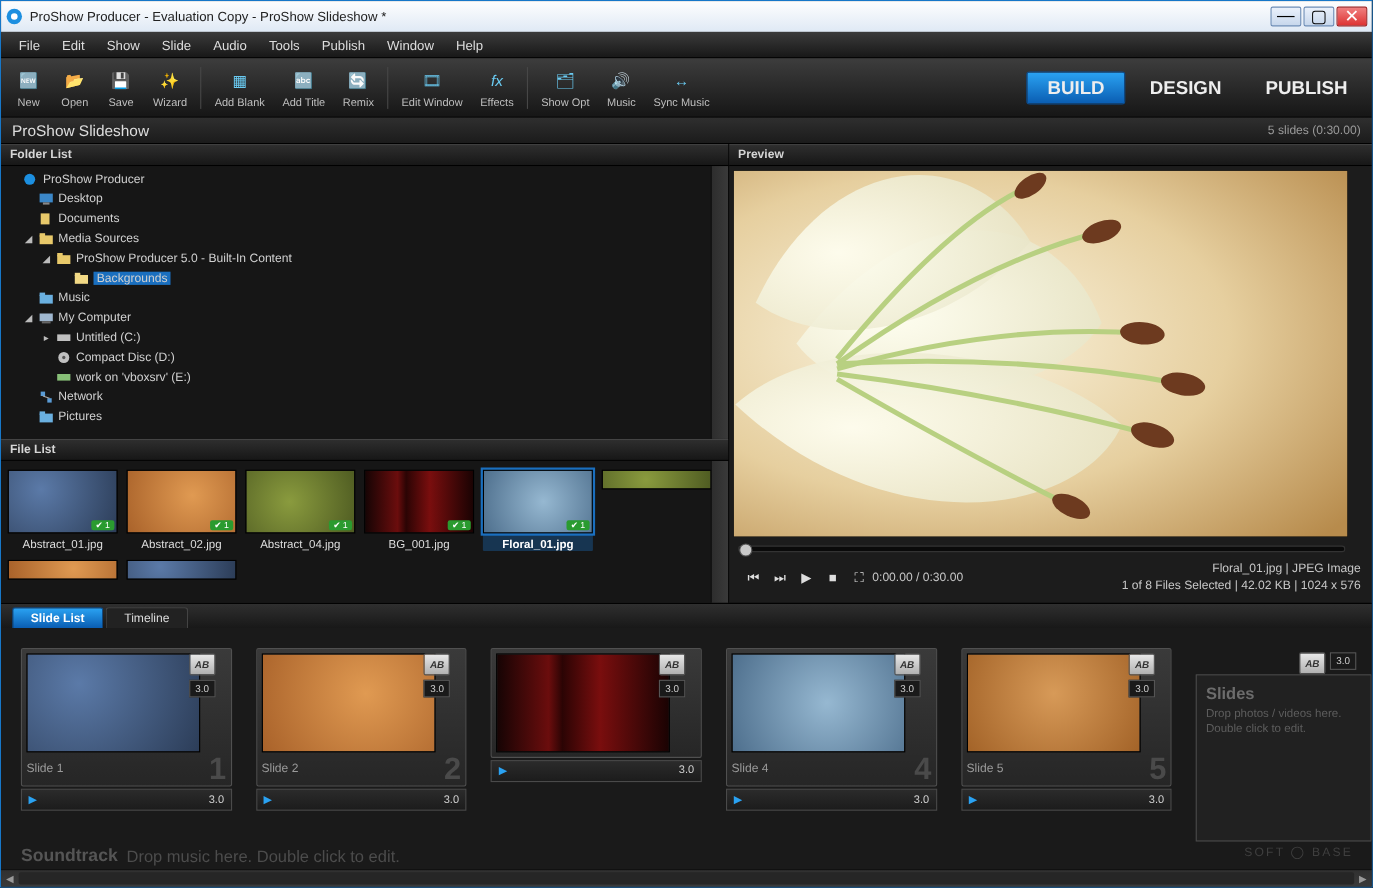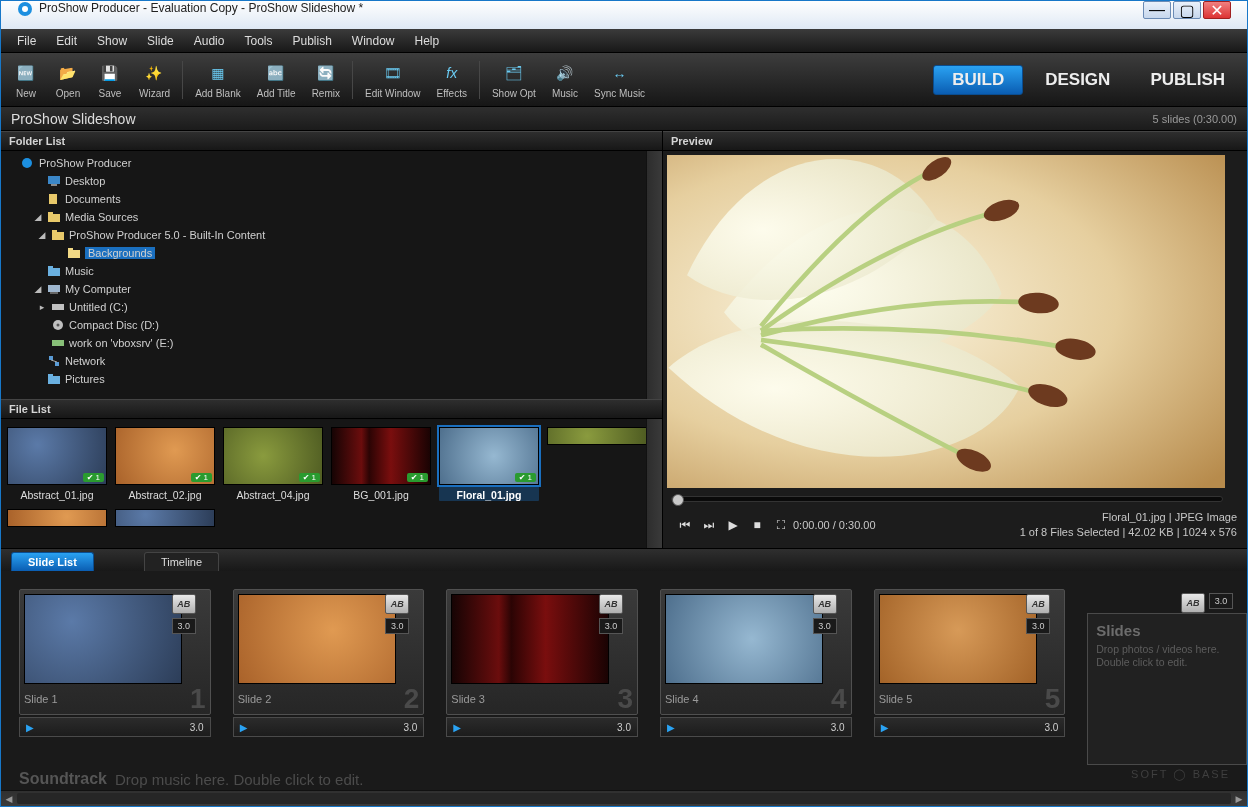--- a/index.html
+++ b/index.html
@@ -1,20 +1,20 @@
 <!DOCTYPE html>
 <html><head>
 <meta charset="utf-8">
 <style>
 * { box-sizing: border-box; margin: 0; padding: 0; font-family: "Segoe UI", Tahoma, sans-serif; }
 body { background: #1f1f1f; width: 1248px; height: 807px; overflow: hidden; user-select: none; }
 
 
 .window { border: 1px solid #1777c8; display: flex; flex-direction: column; height: 100%; }
-.titlebar { background: linear-gradient(#fefefe, #dfe9f5); height: 28px; display: flex; align-items: flex-start; padding: 0 16px; }
+.titlebar { background: linear-gradient(#fefefe, #dfe9f5); height: 28px; display: flex; align-items: center; padding: 0 4px; }
 .titlebar .appicon { width: 16px; height: 16px; margin-right: 6px; }
 .titlebar .title { font-size: 12px; color: #222; flex: 1 1 auto; }
 .winbtns { display: flex; gap: 2px; }
 .winbtn { width: 28px; height: 18px; border: 1px solid #6b8bb5; background: linear-gradient(#eaf1fb, #c7d7ec); border-radius: 2px; display:flex; align-items:center; justify-content:center;}
 .winbtn.close { background: linear-gradient(#f08080, #d33); border-color:#a02020; color:#fff; }
 
 
 .menubar { background: linear-gradient(#3b3b3b, #181818); height: 24px; display: flex; align-items: center; padding: 0 6px; color: #ddd; font-size: 12px; border-bottom:1px solid #000; }
 .menubar span { padding: 3px 10px; cursor: default; }
 
@@ -38,21 +38,21 @@
 
 .panehdr { background: linear-gradient(#2e2e2e,#171717); height: 20px; color: #d5d5d5; font-size: 11px; font-weight: bold; padding: 3px 8px; border-top: 1px solid #444; border-bottom: 1px solid #000;}
 
 
 .folderlist { flex: 0 0 248px; background: #161616; color: #d0d0d0; font-size: 11px; overflow: hidden; position: relative; }
 .tree { padding: 3px 0; }
 .node { display: flex; align-items: center; height: 18px; padding-left: 6px; }
 .node .toggle { width:10px; text-align:center; color:#bbb; font-size:9px;}
 .node .nicon { width: 14px; height: 12px; margin: 0 4px; }
 .node.sel span.label { background:#1a6fbf; padding:0 3px;}
-.ind1 { padding-left: 32px; } .ind2 { padding-left: 36px; } .ind3 { padding-left: 52px; }
+.ind1 { padding-left: 20px; } .ind2 { padding-left: 36px; } .ind3 { padding-left: 52px; }
 .vscroll { position:absolute; right:0; top:0; bottom:0; width:16px; background:linear-gradient(90deg,#2d2d2d,#3a3a3a); border-left:1px solid #111; }
 
 
 .filelist { flex: 1 1 auto; background: #161616; position:relative; overflow:hidden;}
 .thumbs { display: flex; flex-wrap: wrap; gap: 8px; padding: 8px 6px; align-content:flex-start; }
 .thumb { width: 100px; display:flex; flex-direction:column; align-items:center; }
 .thumb .timg { width: 100px; height: 58px; border: 1px solid #000; position:relative; }
 .thumb.sel .timg { outline: 2px solid #1a6fbf; }
 .thumb.sel { background: rgba(26,111,191,0.35); border-radius:1px; }
 .thumb .tname { font-size: 10.5px; color: #ddd; margin-top: 4px; text-align:center; width:100%; overflow:hidden; text-overflow:ellipsis; white-space:nowrap;}
@@ -66,21 +66,21 @@
 .flower { width:100%; height:100%; }
 .pcontrols { height: 46px; display:flex; align-items:center; padding: 0 10px; font-size:11px; color:#c7c7c7;}
 .pcontrols .pbtn { width:18px; text-align:center; color:#ddd; font-size:12px; margin:0 3px; cursor:default;}
 .pcontrols .ptime { }
 .pcontrols .pinfo { margin-left:auto; text-align:right; line-height:1.35;}
 .pslider { height:6px; margin: 4px 24px 0 8px; background:#0a0a0a; border:1px solid #333; border-radius:3px; position:relative;}
 .pslider::before{ content:""; position:absolute; left:0; top:-3px; width:10px; height:10px; background:#c9c9c9; border-radius:50%; border:1px solid #555;}
 
 
 .slidepanel { height: 242px; background:#1a1a1a; border-top:1px solid #000; display:flex; flex-direction:column; overflow:hidden;}
-.tabrow { height:22px; background:linear-gradient(#2f2f2f,#181818); display:flex; align-items:flex-end; padding-left:10px;gap:48px;}
+.tabrow { height:22px; background:linear-gradient(#2f2f2f,#181818); display:flex; align-items:flex-end; padding-left:10px;}
 .tab { font-size:11px; color:#ddd; padding:3px 16px; border:1px solid #444; border-bottom:none; margin-right:2px; background:#222; border-radius:3px 3px 0 0;}
 .tab.active { background: linear-gradient(#2aa2f2,#0a5db2); font-weight:bold; color:#fff; border-color:#0a4d90;}
 .slides { flex:1 1 auto; display:flex; gap:22px; padding: 18px 0 6px 18px; overflow:hidden;}
 .slideitem { width: 192px; }
 .slidecard { background: linear-gradient(#3a3a3a,#262626); border:1px solid #505050; border-radius:2px; padding:4px; position:relative;}
 .slidethumb { width: 158px; height: 90px; border:1px solid #000; }
 .sidecol { position:absolute; right:14px; top:4px; width:24px; display:flex; flex-direction:column; gap:4px;}
 .abicon { width:24px; height:20px; background:linear-gradient(#e8e8e8,#b0b0b0); border:1px solid #555; border-radius:2px; font-size:9px; font-weight:bold; font-style:italic; display:flex; align-items:center; justify-content:center; color:#333;}
 .durbox { width:24px; height:16px; background:#1a1a1a; border:1px solid #555; color:#ccc; font-size:9px; display:flex; align-items:center; justify-content:center;}
 .slidelabelrow { display:flex; align-items:center; margin-top:4px; color:#9a9a9a; font-size:11px;}
@@ -460,24 +460,20 @@
             <span class="dur">3.0</span>
           </div>
         </div>
         <div class="slideitem">
     <div class="slidecard">
       <div class="slidethumb g-curtain"></div>
       <div class="sidecol">
         <div class="abicon">AB</div>
         <div class="durbox">3.0</div>
       </div>
-      <div class="slidelabelrow">
-              <span>Slide 3</span>
-              <span class="num">3</span>
-            </div>
     </div>
     <div class="playrow">
             <span class="play">▶</span>
             <span class="dur">3.0</span>
           </div>
         </div>
         <div class="slideitem">
     <div class="slidecard">
       <div class="slidethumb g-floral"></div>
       <div class="sidecol">

